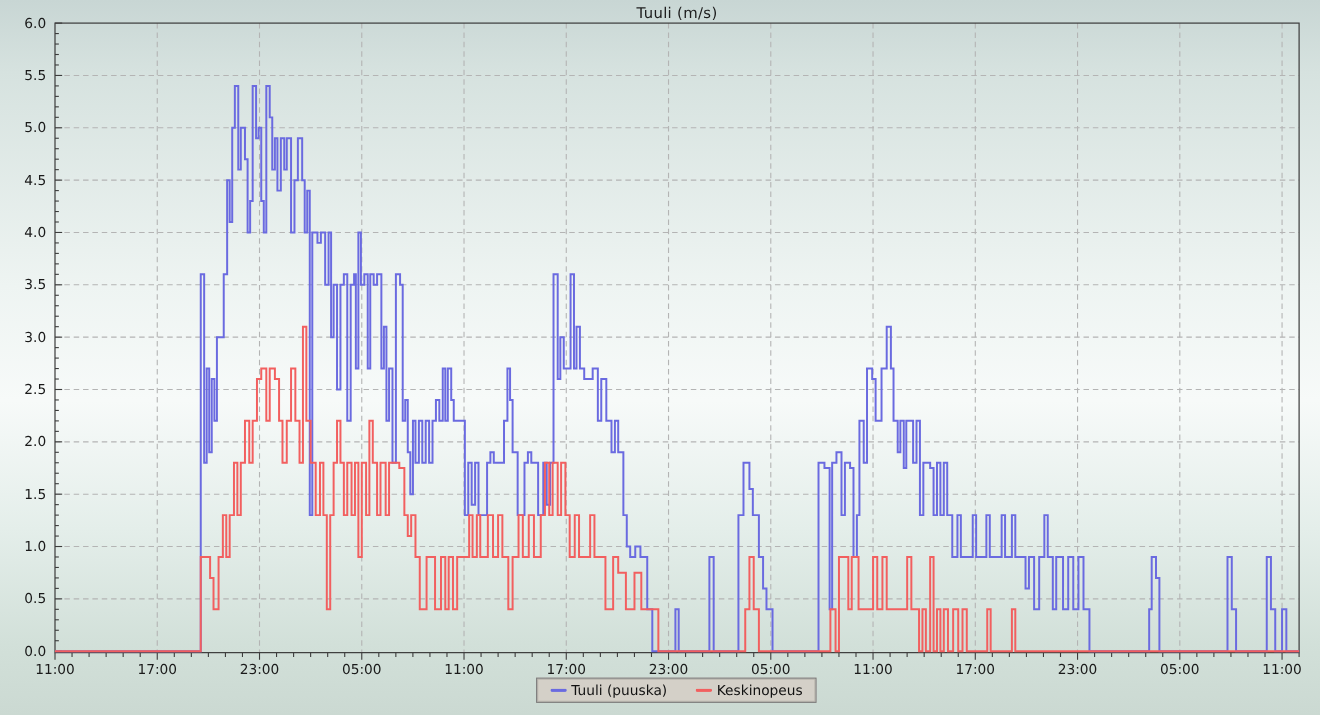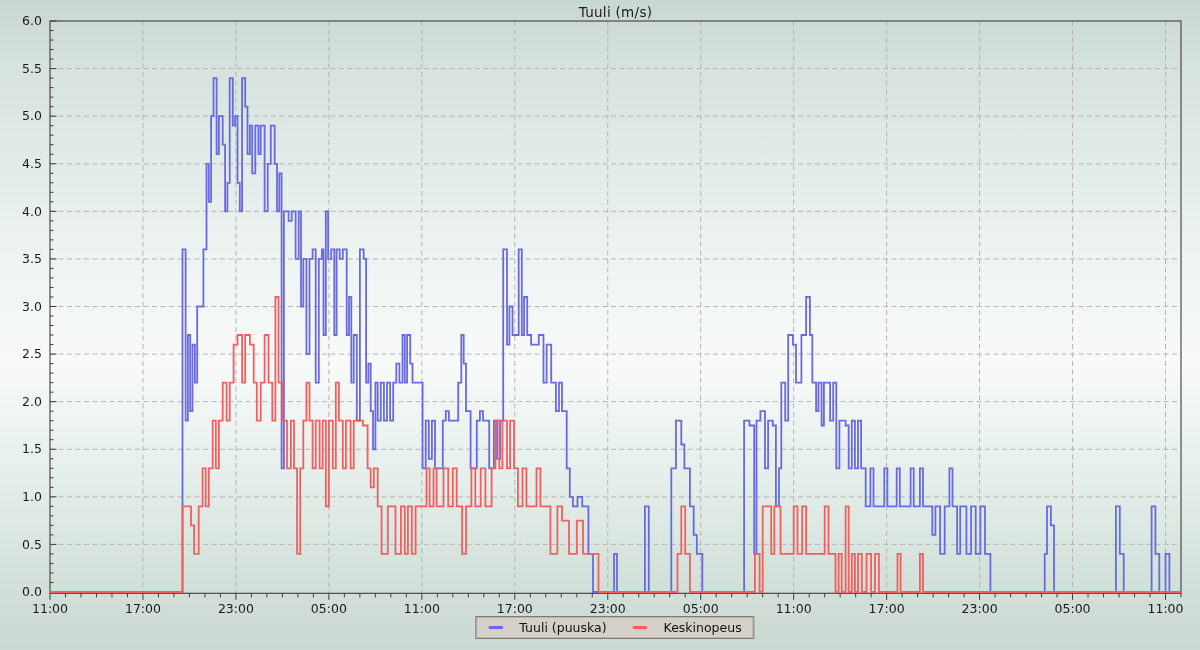--- a/index.html
+++ b/index.html
@@ -13,21 +13,21 @@
   #title{
     position:absolute;top:4px;left:50px;right:19px;
     text-align:center;font-size:13.5px;color:#1c1c1c;letter-spacing:.3px;
   }
   #chart-svg{position:absolute;top:0;left:0;}
   #legend{
     position:absolute;top:616px;left:615px;transform:translateX(-50%);
     background:#d4d0c8;border:1px solid #7c7c7c;box-shadow:0 0 0 1px #b9b5ad inset;
     padding:3px 12px;display:flex;align-items:center;gap:26px;white-space:nowrap;
   }
-  .legend-item{display:flex;align-items:center;gap:16px;font-size:12.5px;color:#111;}
+  .legend-item{display:flex;align-items:center;gap:4px;font-size:12.5px;color:#111;}
   .swatch{display:inline-block;width:15px;height:0;border-top:3px solid #000;border-radius:2px;}
 </style>
 </head>
 <body>
 
 <div id="panel">
   <div id="title">Tuuli (m/s)</div>
   <svg id="chart-svg" width="1200" height="650" viewBox="0 0 1200 650">
       <g stroke="#b4b4b4" stroke-width="1" stroke-dasharray="5 3.5">
         <line x1="50" y1="544.4166666666666" x2="1181" y2="544.4166666666666"></line>

